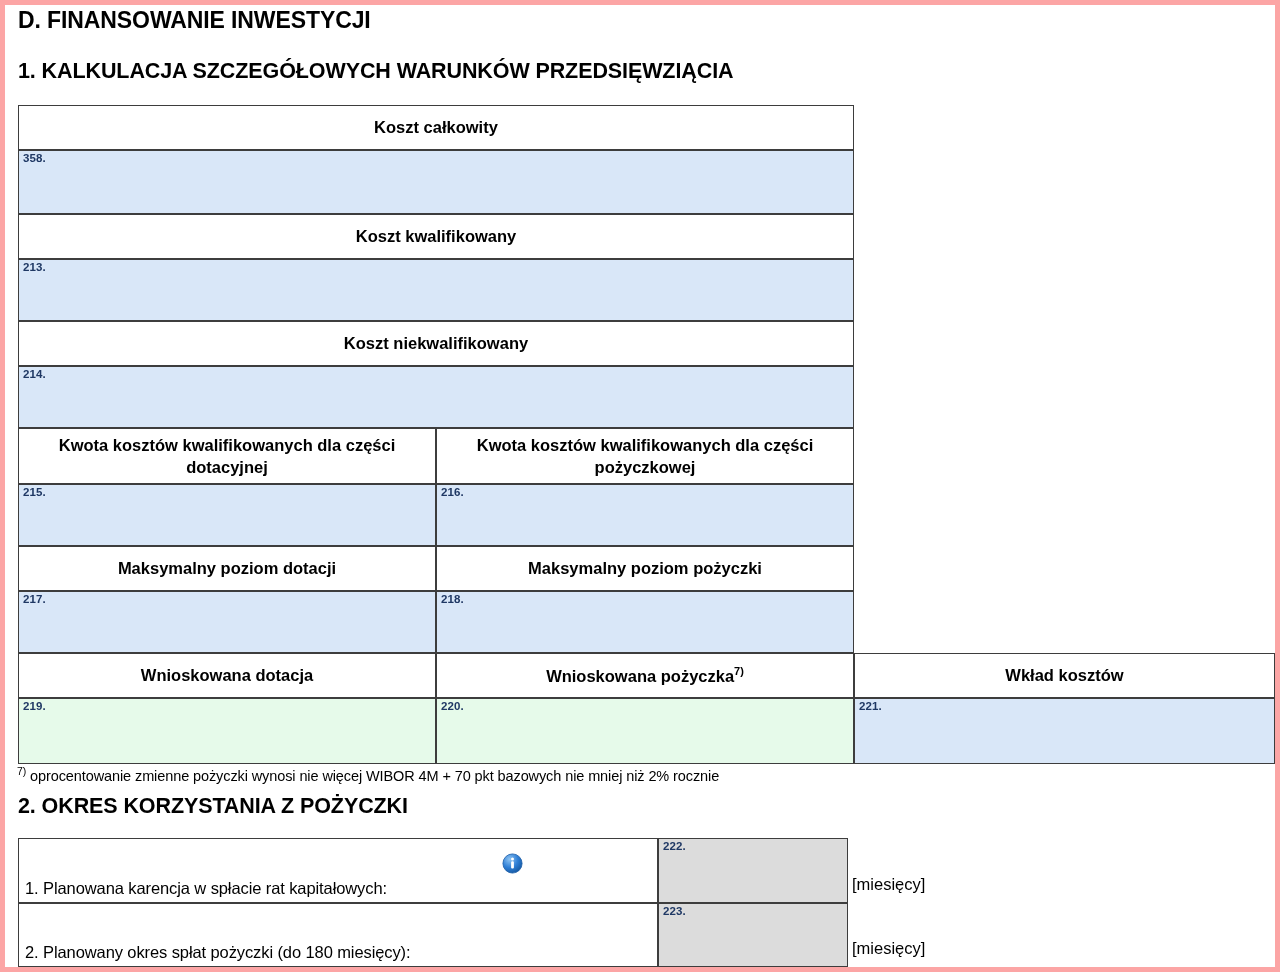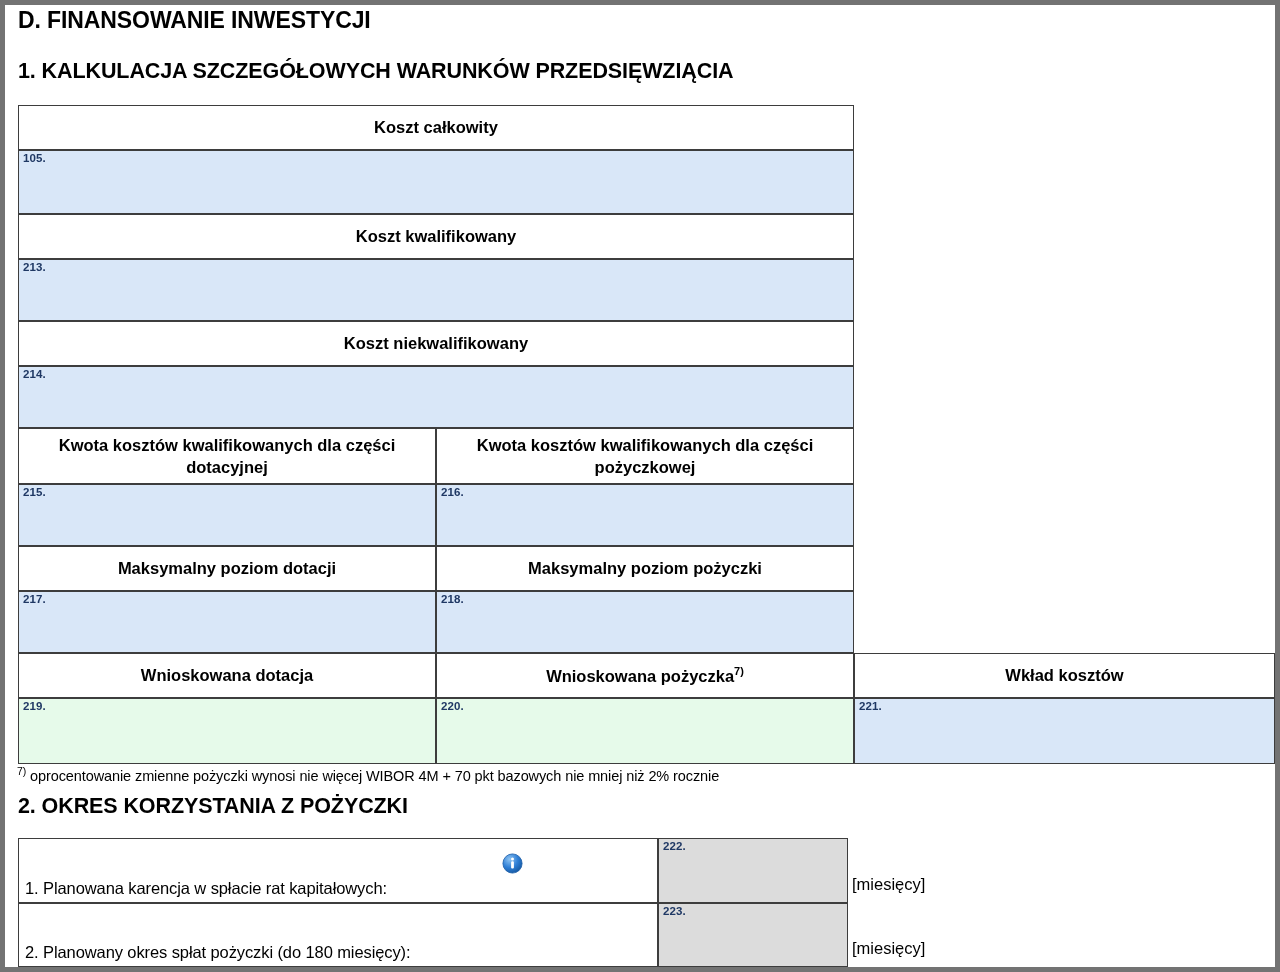--- a/index.html
+++ b/index.html
@@ -11,21 +11,21 @@
     font-family: "Liberation Sans", sans-serif;
     color: #000000;
     overflow: hidden;
   }
 
   
   .page-frame {
     position: absolute;
     left: 0; top: 0;
     width: 1280px; height: 972px;
-    border: 5px solid #737373;
+    border: 5px solid #fca5a5;
     background: #86efac;
   }
   .page-inner {
     position: absolute;
     left: 0; top: 0;
     width: 1270px; height: 962px;
     background: #ffffff;
   }
 
   
@@ -137,21 +137,21 @@
   <div class="page-inner">
 
     <div class="hdr-main">D. FINANSOWANIE INWESTYCJI</div>
 
     <div class="hdr-sub1">1. KALKULACJA SZCZEGÓŁOWYCH WARUNKÓW PRZEDSIĘWZIĄCIA</div>
 
     <div class="cell label" style="left:13px; top:100px; width:836px; height:45px;align-items:center;">
       <span>Koszt całkowity</span>
     </div>
     <div class="cell field" style="left:13px; top:145px; width:836px; height:64px;">
-      <span class="fieldno">105.</span>
+      <span class="fieldno">358.</span>
     </div>
 
     <div class="cell label" style="left:13px; top:209px; width:836px; height:45px;">
       <span>Koszt kwalifikowany</span>
     </div>
     <div class="cell field" style="left:13px; top:254px; width:836px; height:62px;">
       <span class="fieldno">213.</span>
     </div>
 
     <div class="cell label" style="left:13px; top:316px; width:836px; height:45px;">

